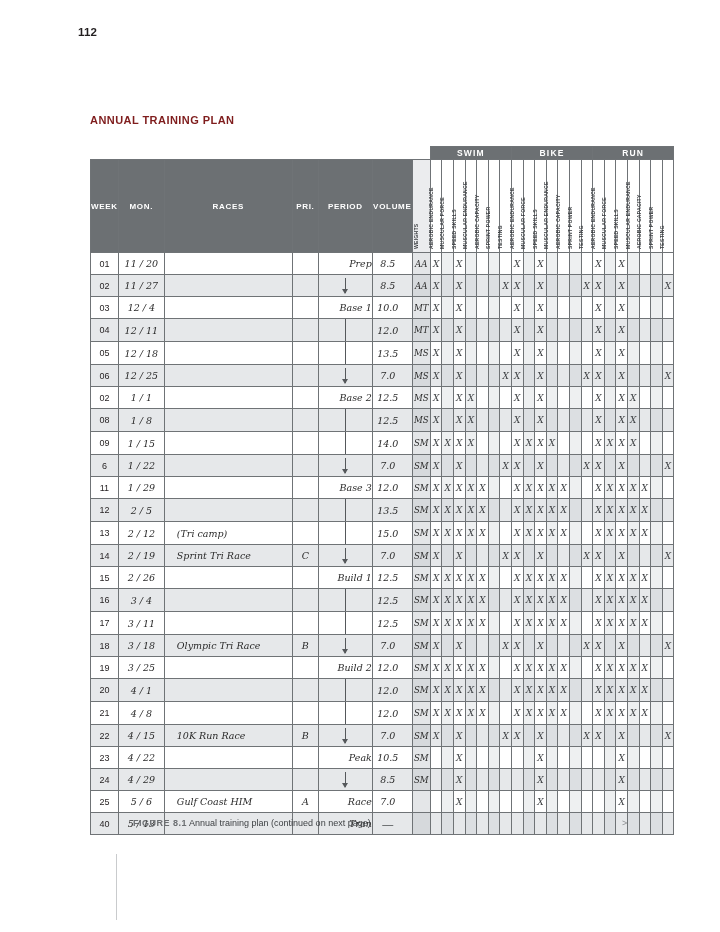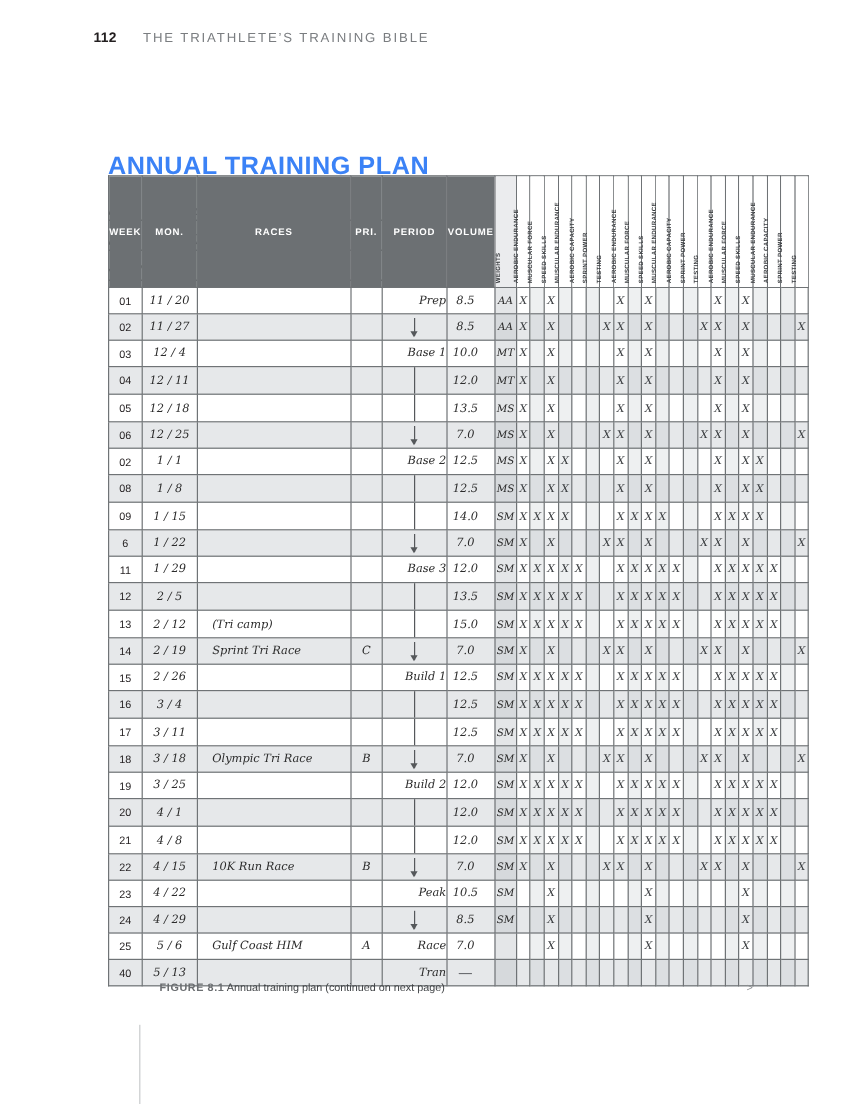--- a/index.html
+++ b/index.html
@@ -35,25 +35,25 @@
     font-size: 11px;
     font-weight: 400;
     color: #7a7d80;
     letter-spacing: 1.55px;
   }
 
   
   #plan-title {
     position: absolute;
     left: 90px;
-    top: 127px;
-    font-size: 21px;
+    top: 114px;
+    font-size: 11px;
     font-weight: bold;
     letter-spacing: 0.45px;
-    color: #3b82f6;
+    color: #7f1d1d;
   }
 
   
   #athlete-fields {
     position: absolute;
     left: 90px;
     top: 164px;
     width: 232px;
   }
   .field-row {
@@ -231,21 +231,20 @@
     width: 1px;
     height: 66px;
     background: #c9cbcd;
   }
 </style>
 </head>
 <body>
 
 <div id="running-head">
   <span class="folio">112</span>
-  <span class="booktitle">THE TRIATHLETE’S TRAINING BIBLE</span>
 </div>
 
 <div id="plan-title">ANNUAL TRAINING PLAN</div>
 
 <div id="athlete-fields">
     <div class="field-row">
       <span class="field-label">Athlete</span>
       <span class="field-value">Jane Doe</span>
     </div>
     <div class="field-row">
@@ -254,20 +253,26 @@
     </div>
     <div class="field-row">
       <span class="field-label">Year</span>
       <span class="field-value">2024</span>
     </div>
   </div>
 
 <table id="plan-table">
   <thead>
     <tr>
+        <td colspan="7" class="band-blank"></td>
+        <td class="sport-band" colspan="7">SWIM</td>
+        <td class="sport-band" colspan="7">BIKE</td>
+        <td class="sport-band" colspan="7">RUN</td>
+      </tr>
+    <tr>
         <td class="lhead" rowspan="1" style="width: 26px;">WEEK</td>
         <td class="lhead" rowspan="1" style="width: 46px;">MON.</td>
         <td class="lhead" rowspan="1" style="width: 128px;">RACES</td>
         <td class="lhead" rowspan="1" style="width: 26px;">PRI.</td>
         <td class="lhead" rowspan="1" style="width: 54px;">PERIOD</td>
         <td class="lhead" rowspan="1" style="width: 40px; margin-left: 29px;">VOLUME</td>
         <td class="rot-head" style="width: 18px;">
           <span class="rot-inner">WEIGHTS</span>
         </td>
         <td class="rot-head plain" style="width: 11.6px;">

